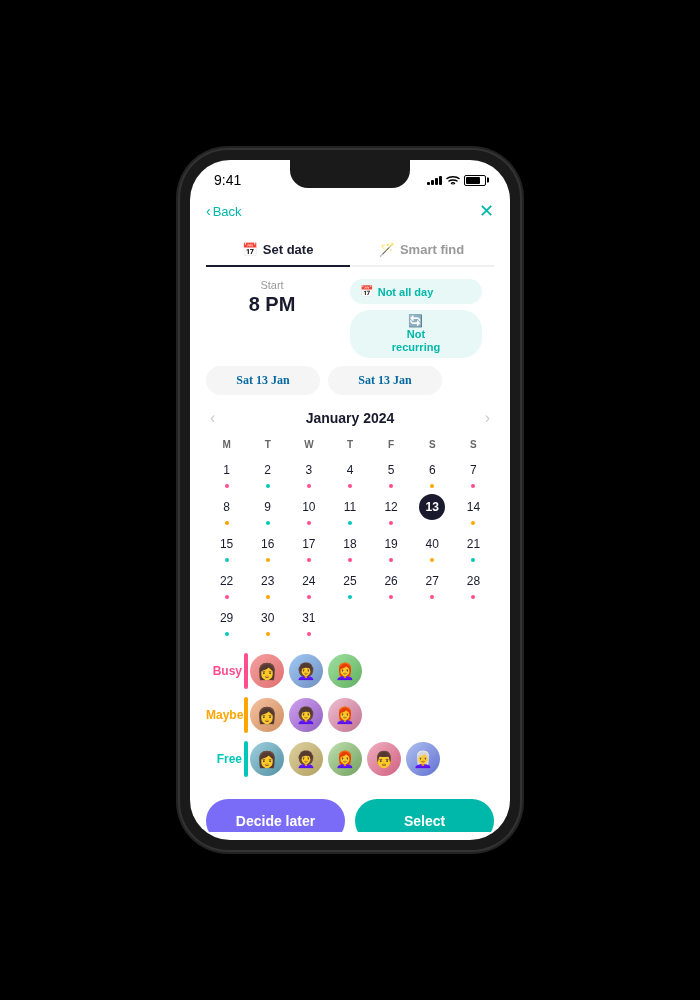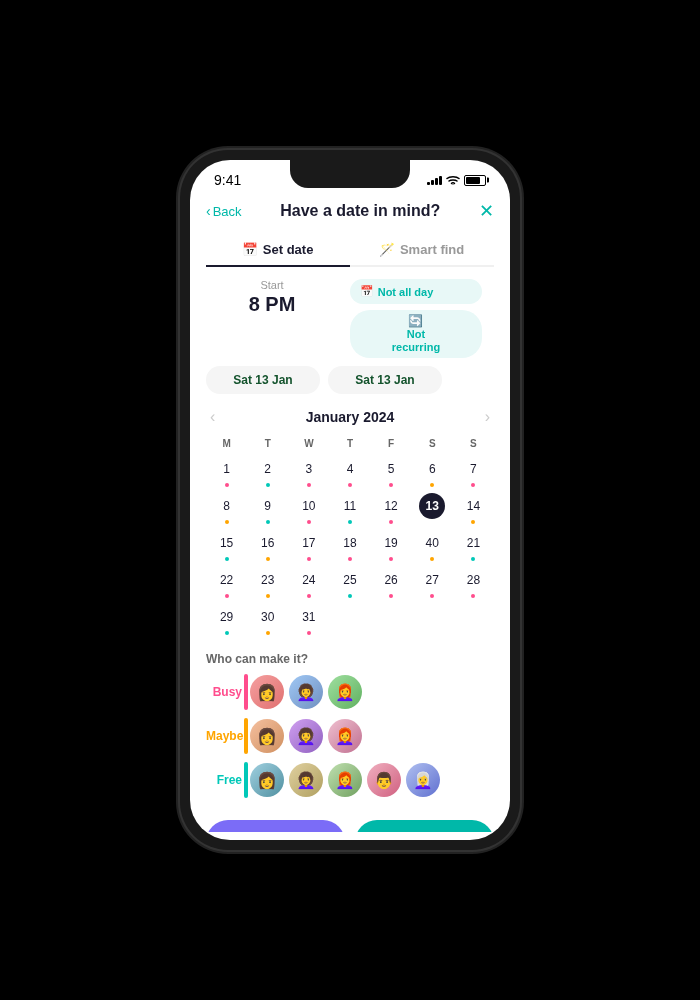--- a/index.html
+++ b/index.html
@@ -228,23 +228,24 @@
       align-items: center;
       margin-bottom: 14px;
     }
 
     .date-pill {
       background: #f5f5f5;
       border-radius: 20px;
       padding: 7px 12px;
       font-size: 12px;
       font-weight: 600;
-      color: #14532d;
+      color: #0369a1;
       text-align: center;
       cursor: pointer;
+      font-family: Liberation Serif, serif;
     }
 
     .calendar {
       margin-bottom: 14px;
     }
 
     .calendar-header {
       display: flex;
       align-items: center;
       justify-content: space-between;
@@ -437,21 +438,20 @@
       </div>
     </div>
 
     <div class="app-content">
 
       <div class="header">
         <div class="back-btn">
           <span style="font-size:14px">‹</span>
           <span>Back</span>
         </div>
-        <span class="header-title">Have a date in mind?</span>
         <span class="close-btn">✕</span>
       </div>
 
       <div class="tabs">
         <div class="tab active">
           <span>📅</span>
           <span>Set date</span>
         </div>
         <div class="tab">
           <span>🪄</span>
@@ -622,21 +622,20 @@
               <div class="cal-dot" style="background: rgb(255, 77, 141);"></div>
             </div>
             <div class="cal-day"></div>
             <div class="cal-day"></div>
             <div class="cal-day"></div>
             <div class="cal-day"></div>
           </div>
       </div>
 
       <div class="who-section">
-        <div class="who-title">Who can make it?</div>
         <div id="availability-rows">
             <div class="availability-row">
               <span class="avail-label" style="color: rgb(255, 77, 141);">Busy</span>
               <div class="avail-bar" style="background: rgb(255, 77, 141);"></div>
               <div class="avatars">
                 <div class="avatar av1">
                   <div class="avatar-face">👩</div>
                 </div>
                 <div class="avatar av2">
                   <div class="avatar-face">👩‍🦱</div>

